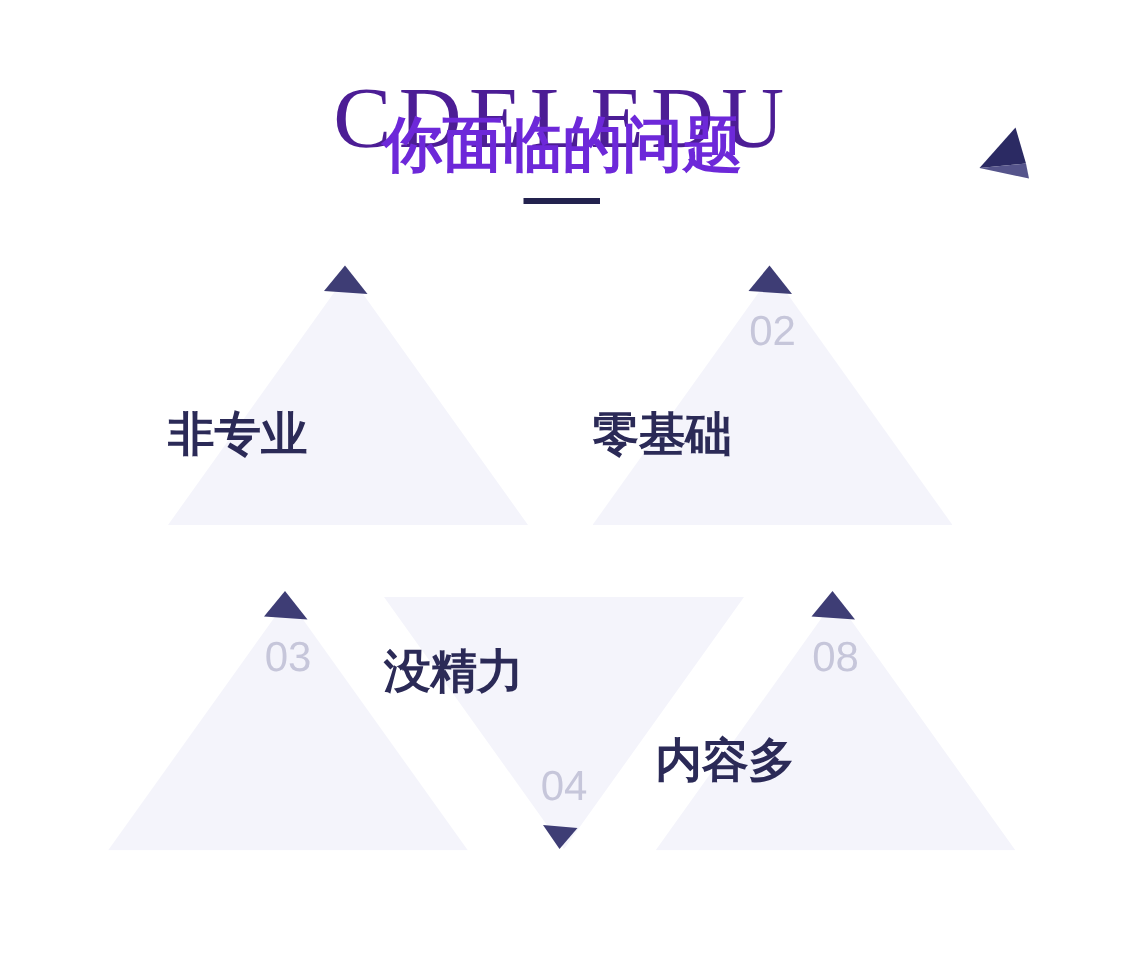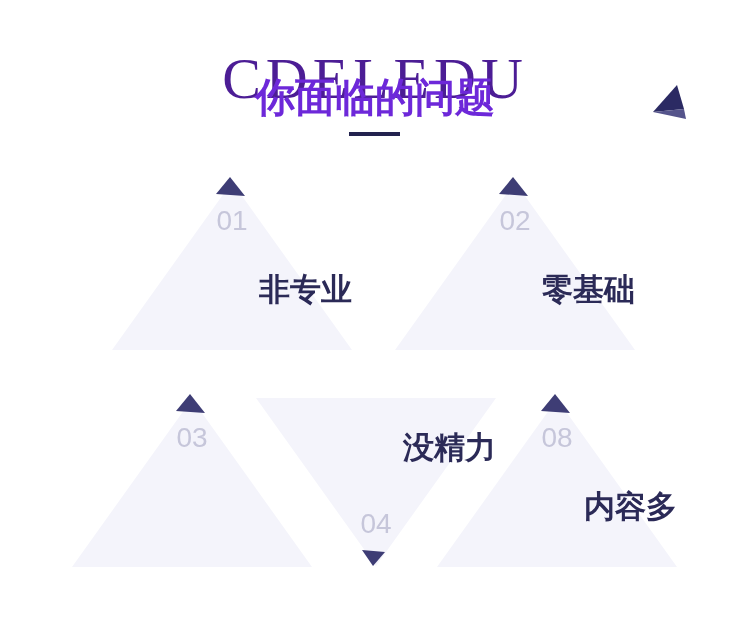--- a/index.html
+++ b/index.html
@@ -35,21 +35,21 @@
     position:absolute;left:0;top:0;width:100%;height:100%;
     background:#f4f4fb;
     clip-path:polygon(50% 0,0 100%,100% 100%);
   }
   .tri.down .shape{clip-path:polygon(0 0,100% 0,50% 100%);}
   .tri .num{
     position:absolute;left:0;width:100%;text-align:center;
     font-size:28px;line-height:1;color:#c6c6da;font-weight:400;
   }
   .tri .label{
-    position:absolute;left:0;width:100%;text-align:right;
+    position:absolute;left:0;width:100%;text-align:left;
     font-size:31px;line-height:1;color:#2b2a57;font-weight:600;
   }
   .tri.up .num{top:25px;}
   .tri.up .label{top:92px;}
   .tri.down .label{top:34px;}
   .tri.down .num{top:112px;}
   .cap{position:absolute;left:calc(50% - 18px);top:-6px;width:34px;height:22px;}
   .cap-down{position:absolute;left:calc(50% - 16px);top:151px;width:28px;height:18px;}
   .t1{left:112px;top:182px;}
   .t2{left:395px;top:182px;}
@@ -67,21 +67,20 @@
 <svg class="corner-arrow" viewBox="0 0 40 40" aria-hidden="true">
   <polygon points="3,29 27,2 34,26" fill="#2b2a63"></polygon>
   <polygon points="3,29 34,26 36,36" fill="#55548b"></polygon>
 </svg>
 
 <div class="tri up t1">
   <div class="shape"></div>
   <svg class="cap" viewBox="0 0 34 22" aria-hidden="true">
     <polygon points="16,1 2,18 31,20" fill="#3e3d75"></polygon>
   </svg>
-  <div class="num">01</div>
   <div class="label">非专业</div>
 </div>
 
 <div class="tri up t2">
   <div class="shape"></div>
   <svg class="cap" viewBox="0 0 34 22" aria-hidden="true">
     <polygon points="16,1 2,18 31,20" fill="#3e3d75"></polygon>
   </svg>
   <div class="num">02</div>
   <div class="label">零基础</div>

